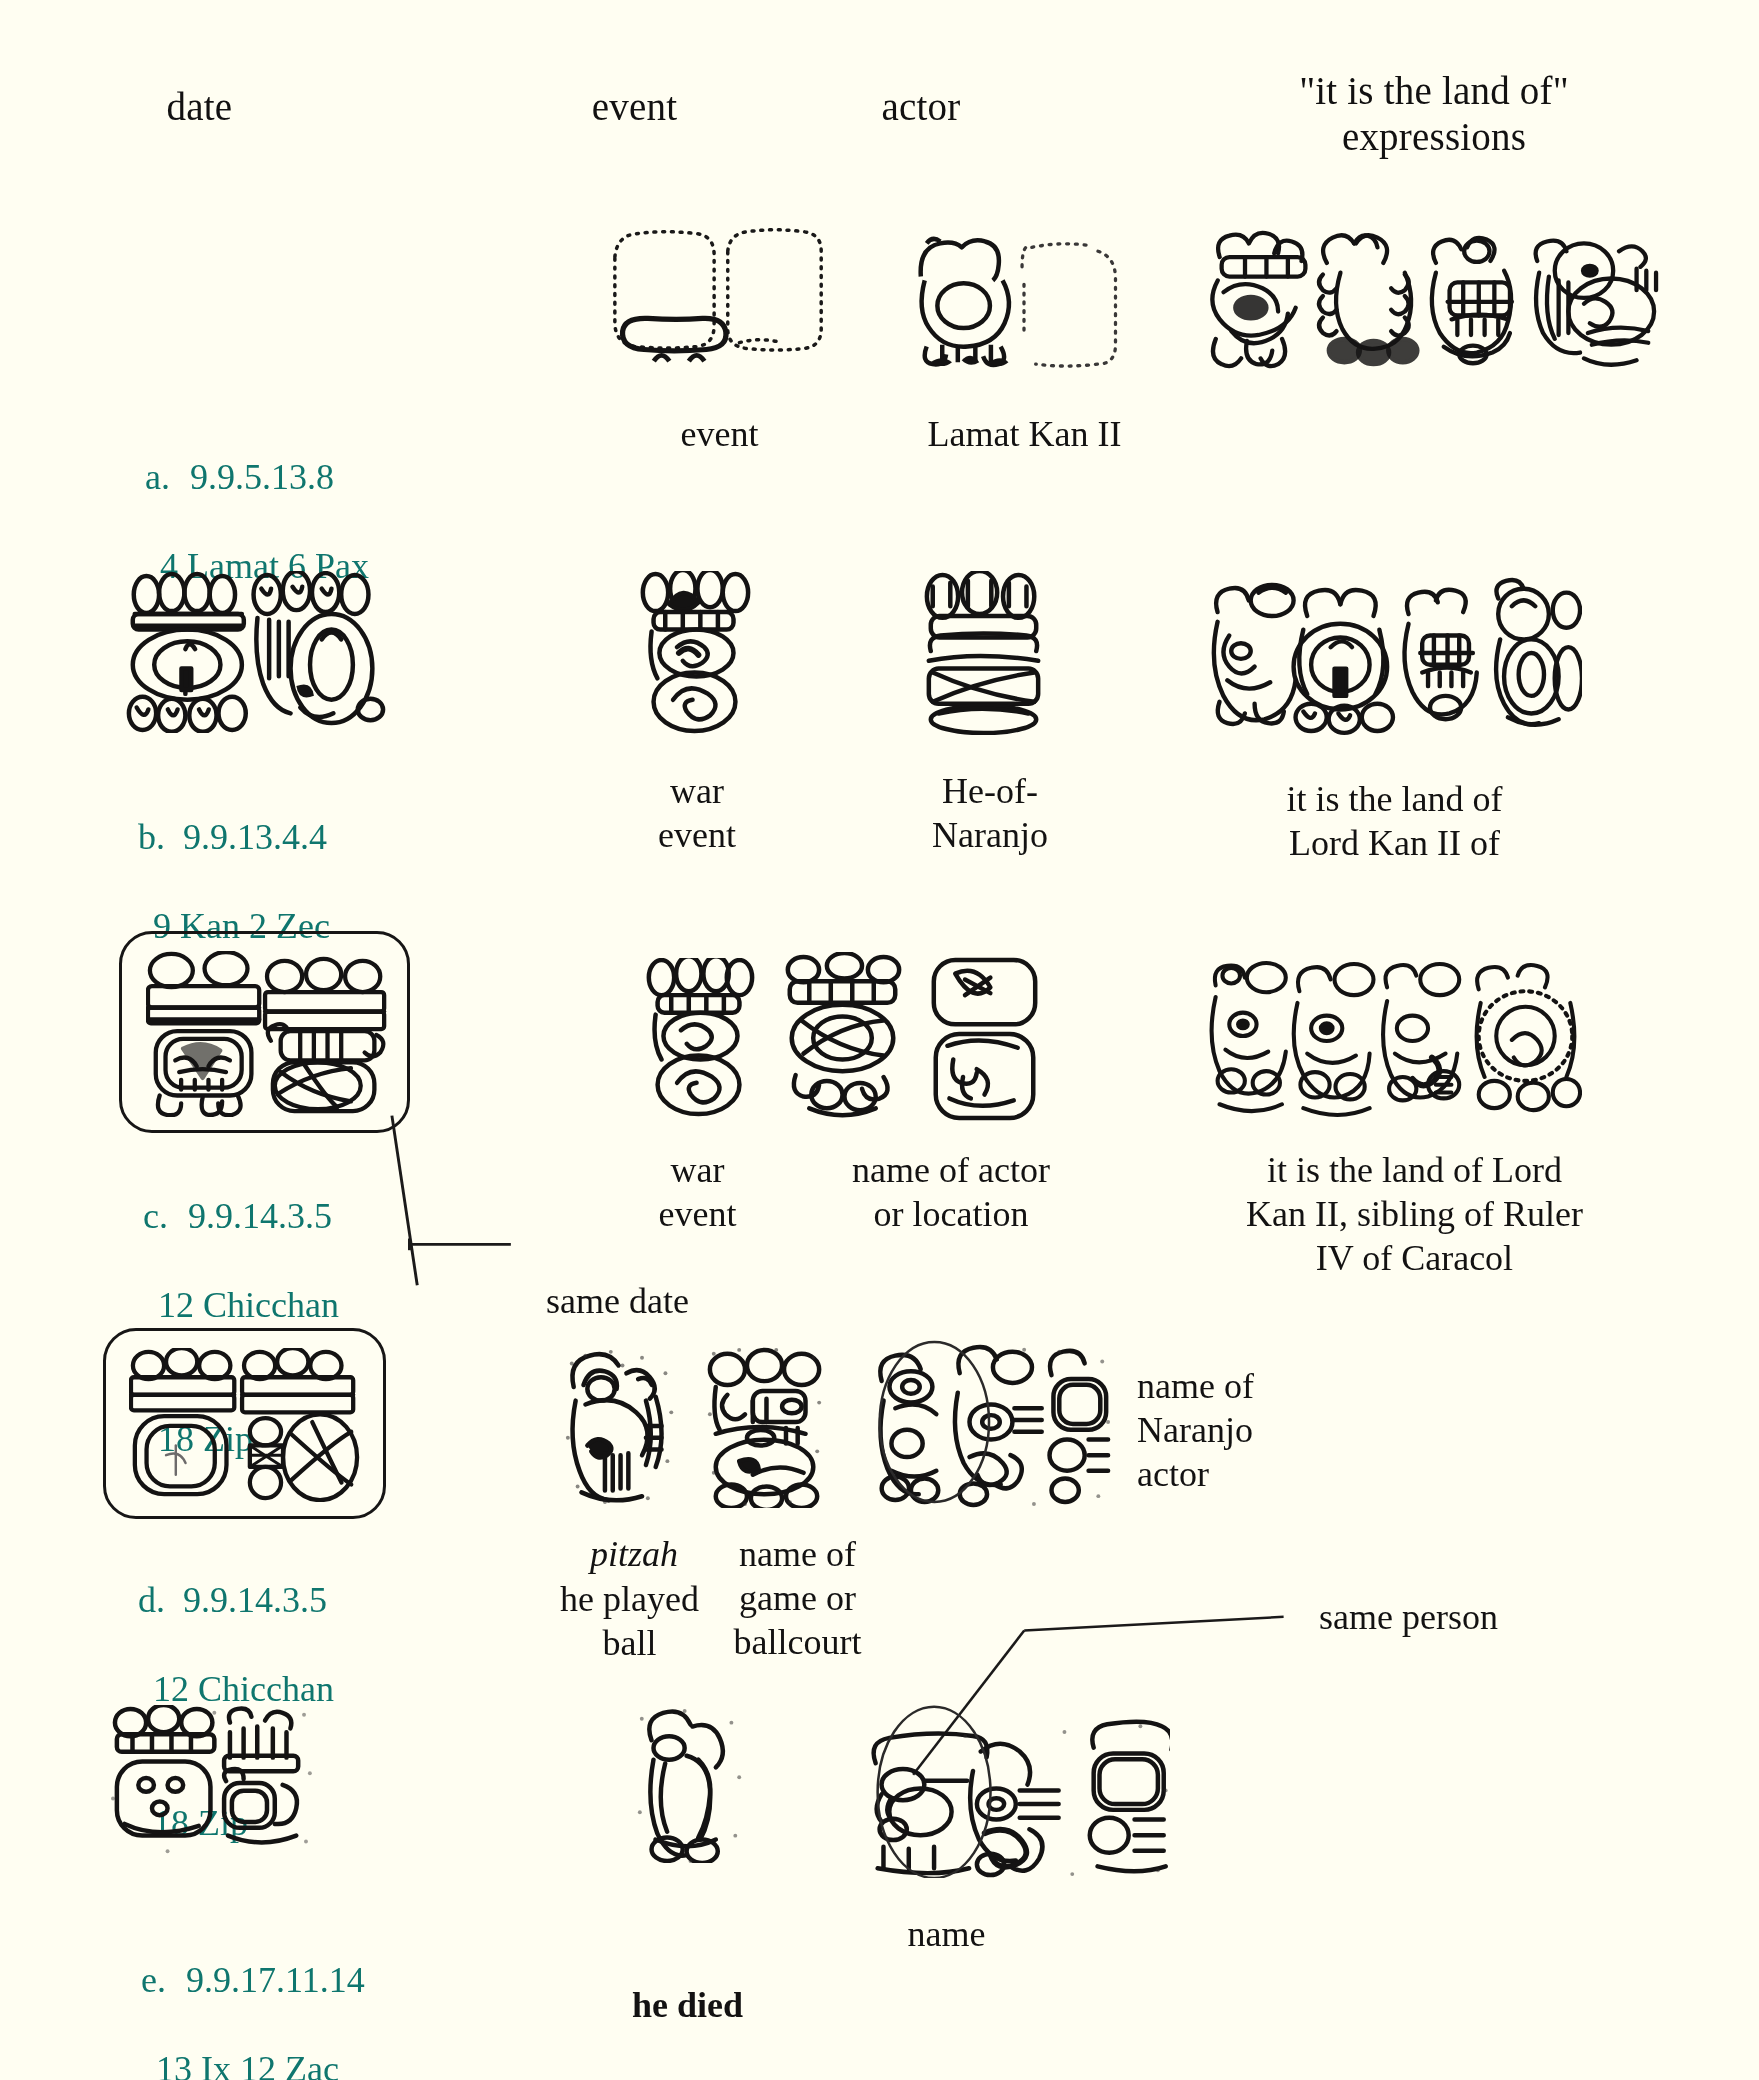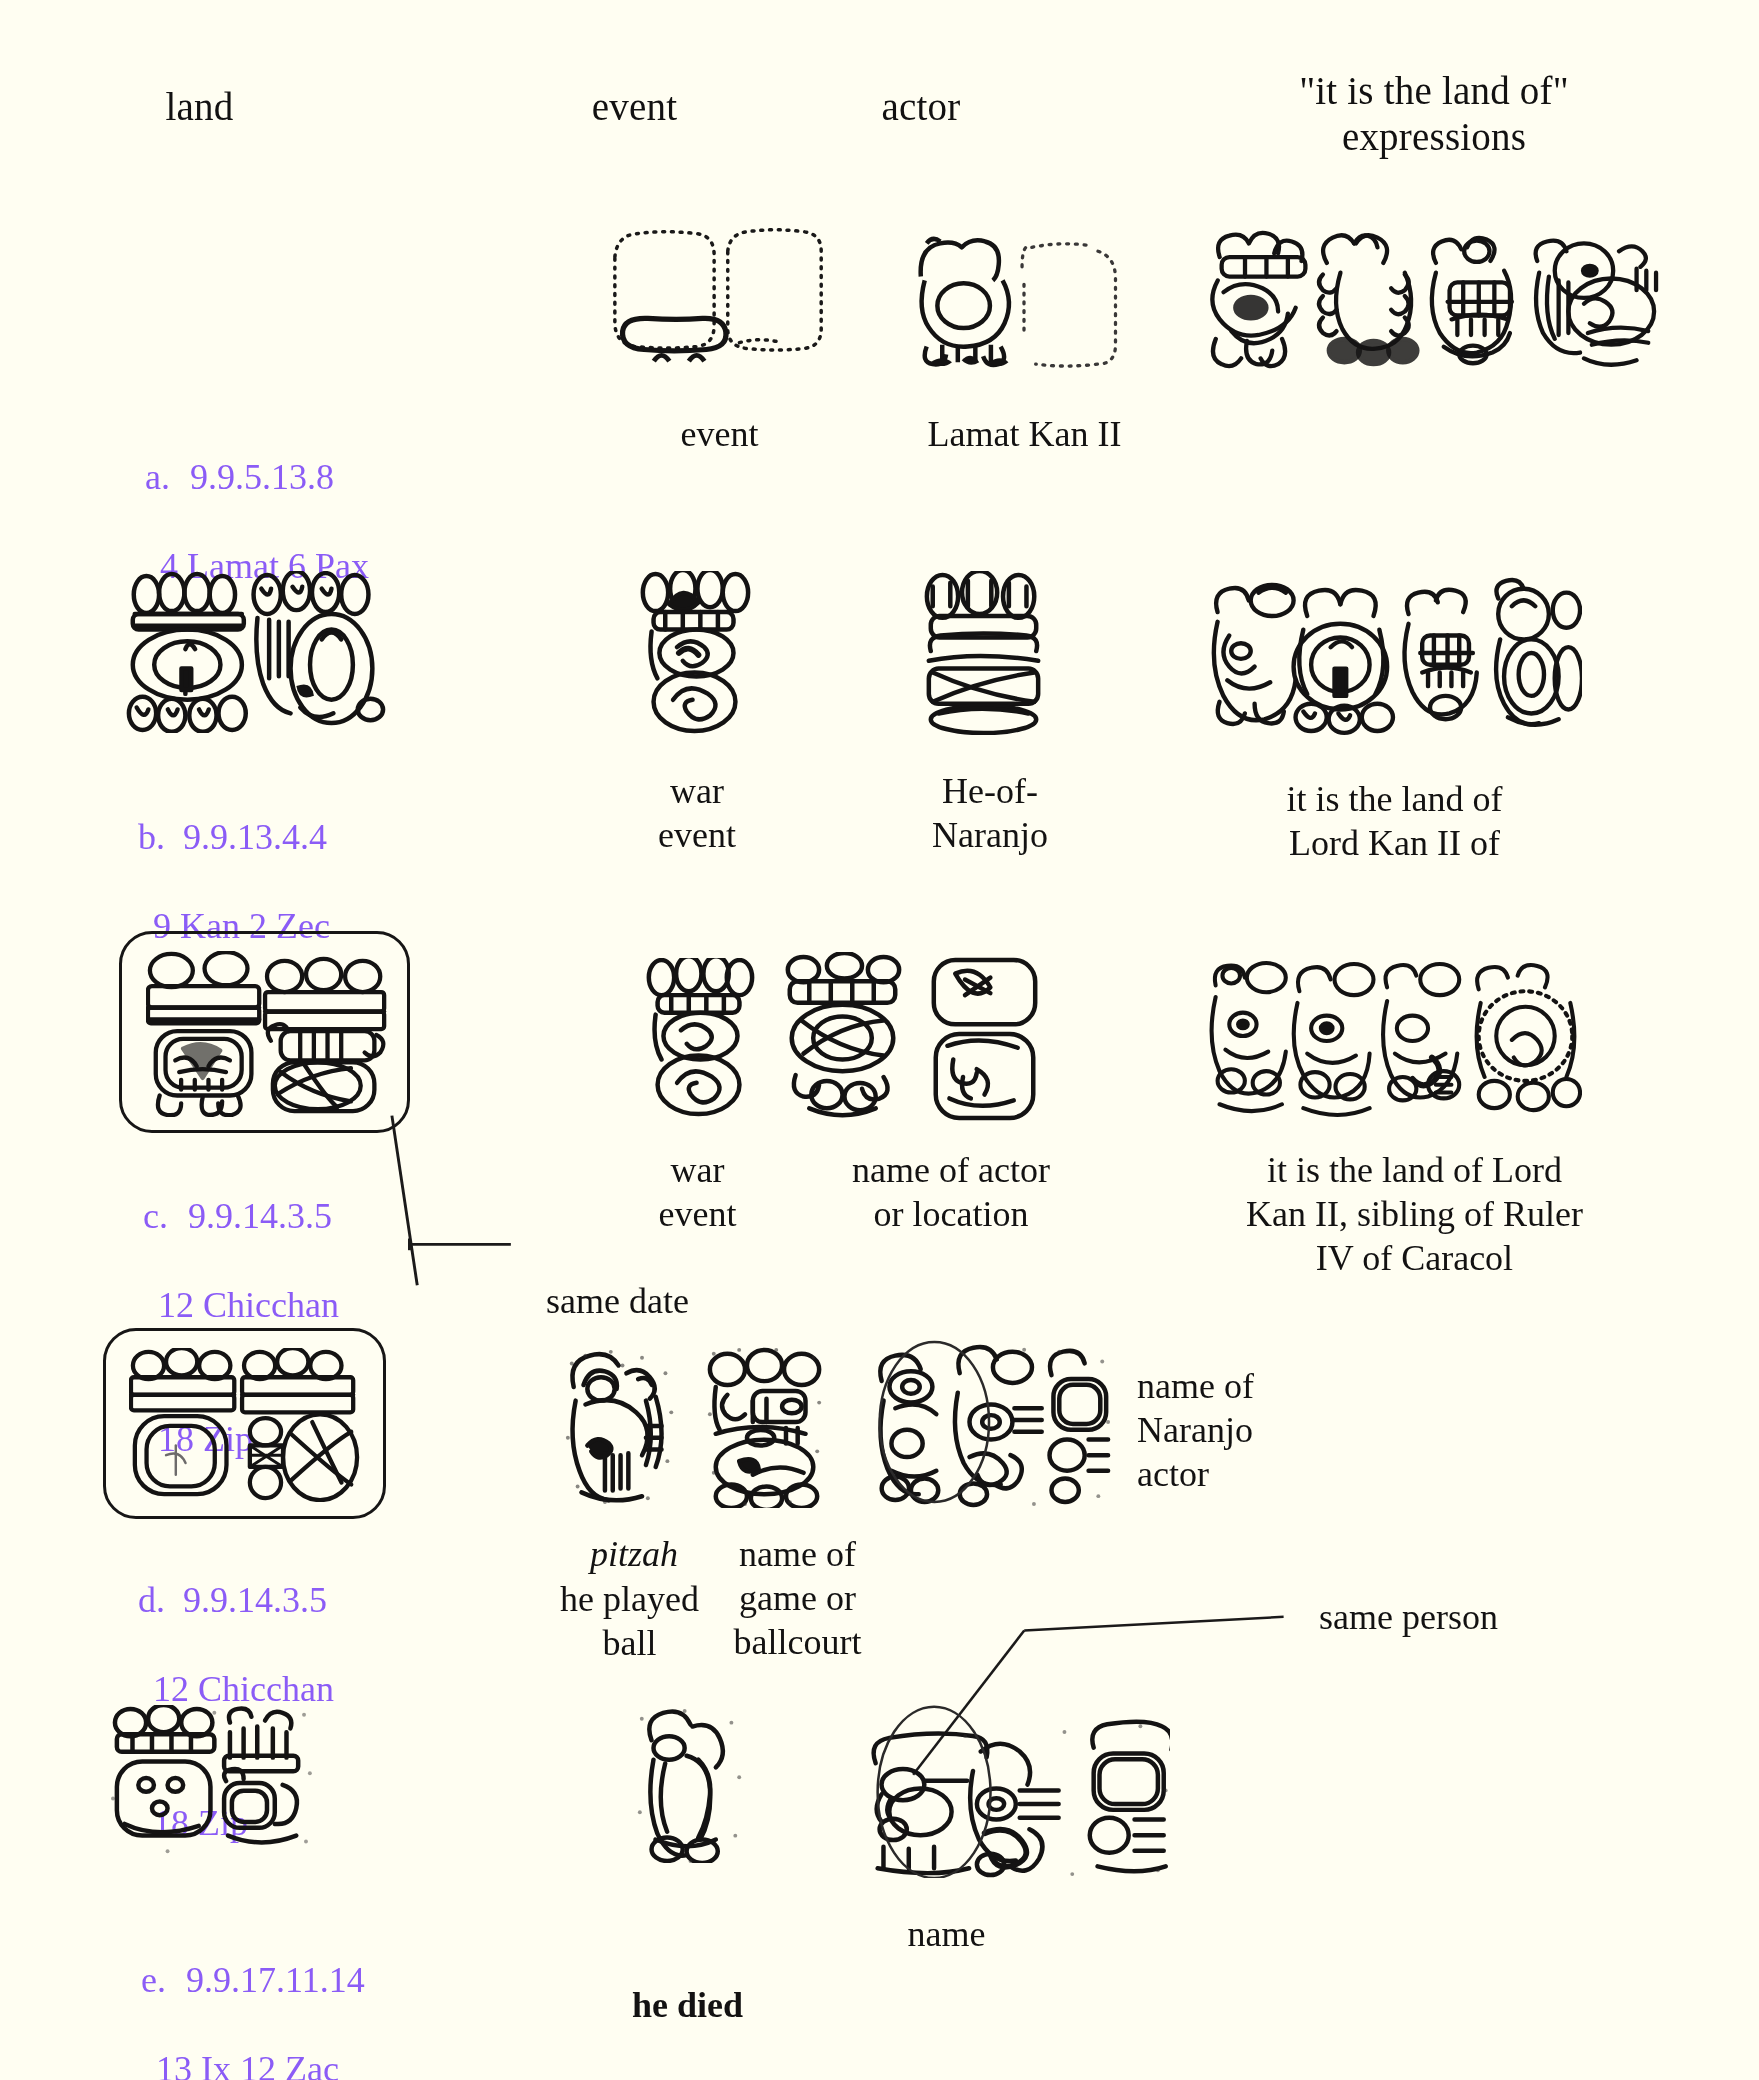--- a/index.html
+++ b/index.html
@@ -42,21 +42,21 @@
     line-height: 1.22;
     color: #131212;
     white-space: pre-line;
   }
   .caption.italic { font-style: italic; }
 
   .date-label {
     position: absolute;
     font-size: 36px;
     line-height: 1.24;
-    color: #8b5cf6;
+    color: #0f766e;
     white-space: pre;
   }
   .date-label .idx {
     display: inline-block;
     width: 45px;
   }
   .date-label .ln2,
   .date-label .ln3 {
     display: block;
     padding-left: 51px;
@@ -88,21 +88,21 @@
     position: absolute;
     pointer-events: none;
   }
   .leader svg { display: block; overflow: visible; }
 </style>
 </head>
 <body>
 
 <div class="page">
 
-  <div class="col-header" style="left:68px; top:84px; width:263px;">land</div>
+  <div class="col-header" style="left:68px; top:84px; width:263px;">date</div>
 
   <div class="col-header" style="left:527px; top:84px; width:215px;">event</div>
 
   <div class="col-header" style="left:809px; top:84px; width:224px;">actor</div>
 
   <div class="col-header" style="left:1200px; top:68px; width:468px;">"it is the land of"
 expressions</div>
 
   <div class="glyph" style="left:603px; top:222px; width:232px; height:146px;">
     <svg viewBox="0 0 238 150">

